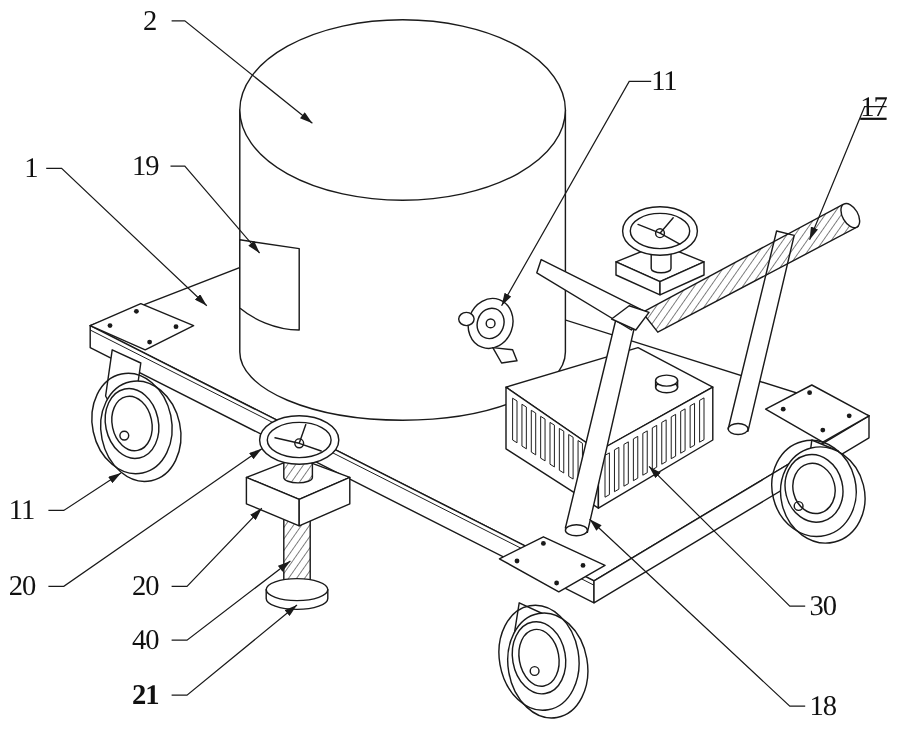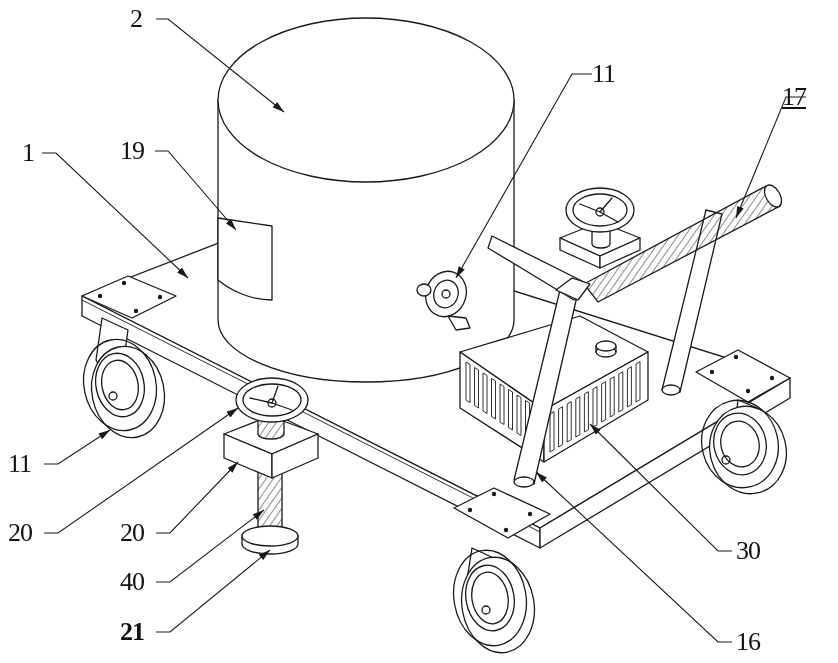--- a/index.html
+++ b/index.html
@@ -197,14 +197,14 @@
 <div class="label" style="left:22px;top:140px;">1</div>
 <div class="label" style="left:120px;top:138px;">19</div>
 <div class="label" style="left:592px;top:61px;">11</div>
 <div class="label" style="left:782px;top:84px;text-decoration:underline;">17</div>
 <div class="label" style="left:8px;top:451px;">11</div>
 <div class="label" style="left:8px;top:520px;">20</div>
 <div class="label" style="left:120px;top:520px;">20</div>
 <div class="label" style="left:120px;top:569px;">40</div>
 <div class="label" style="left:120px;top:619px;font-weight:bold;">21</div>
 <div class="label" style="left:736px;top:538px;">30</div>
-<div class="label" style="left:736px;top:629px;">16</div>
+<div class="label" style="left:736px;top:629px;">18</div>
 </div>
 
 </body></html>

